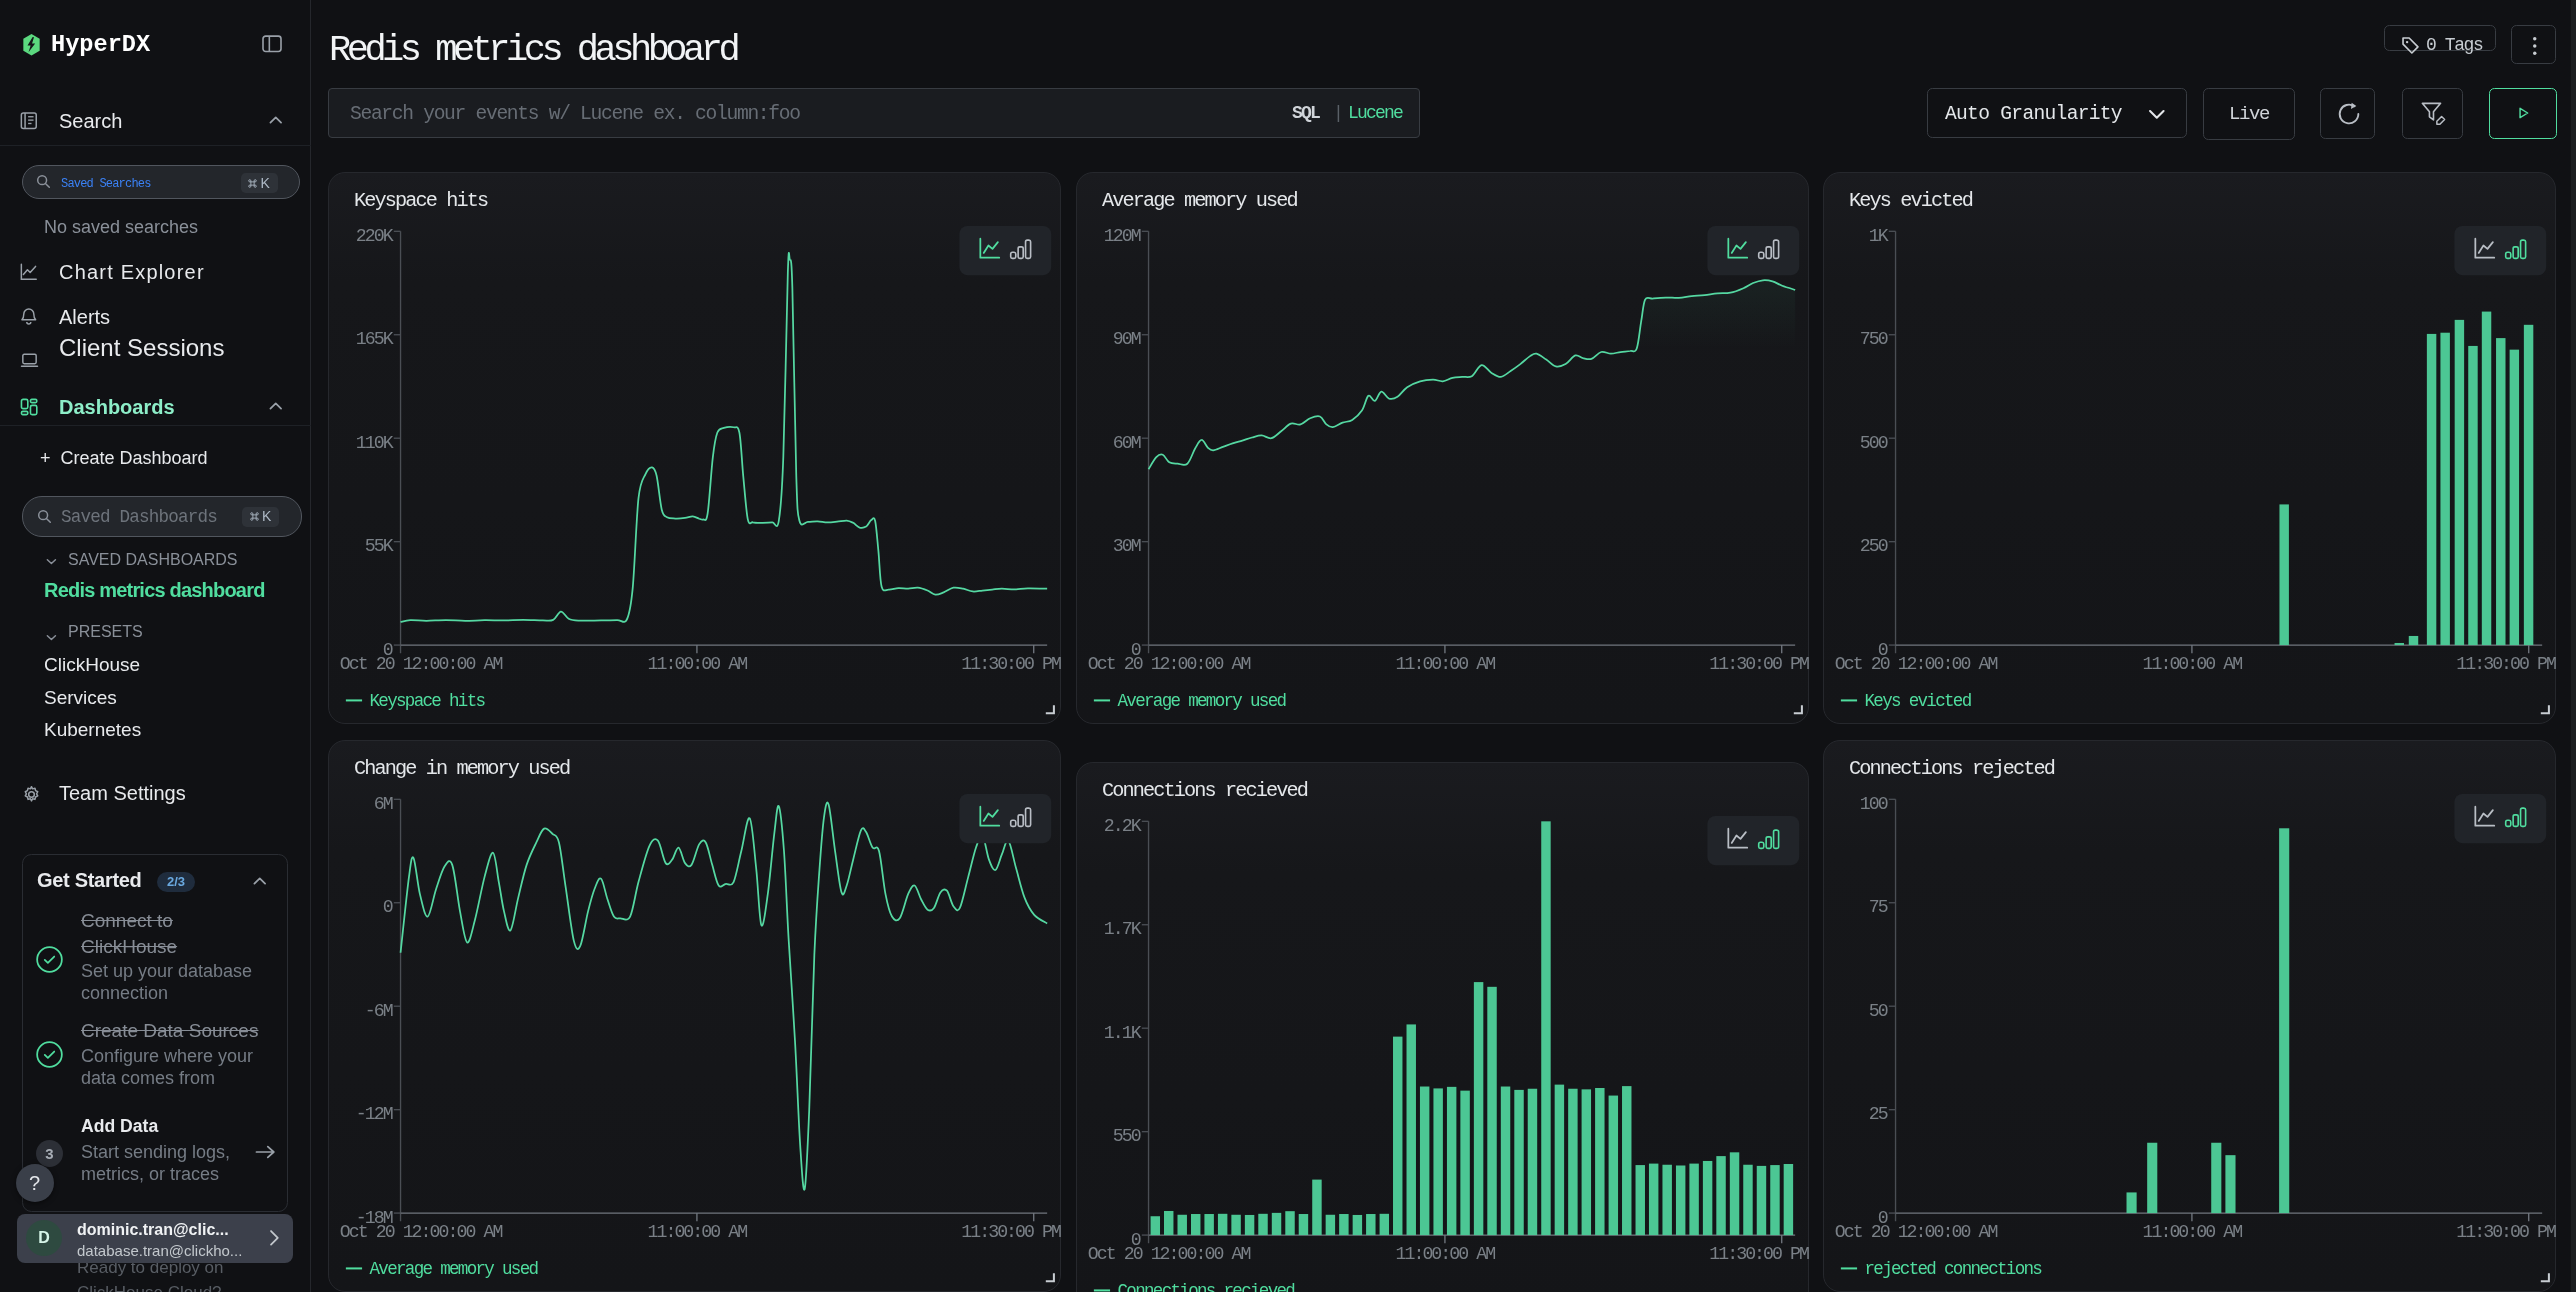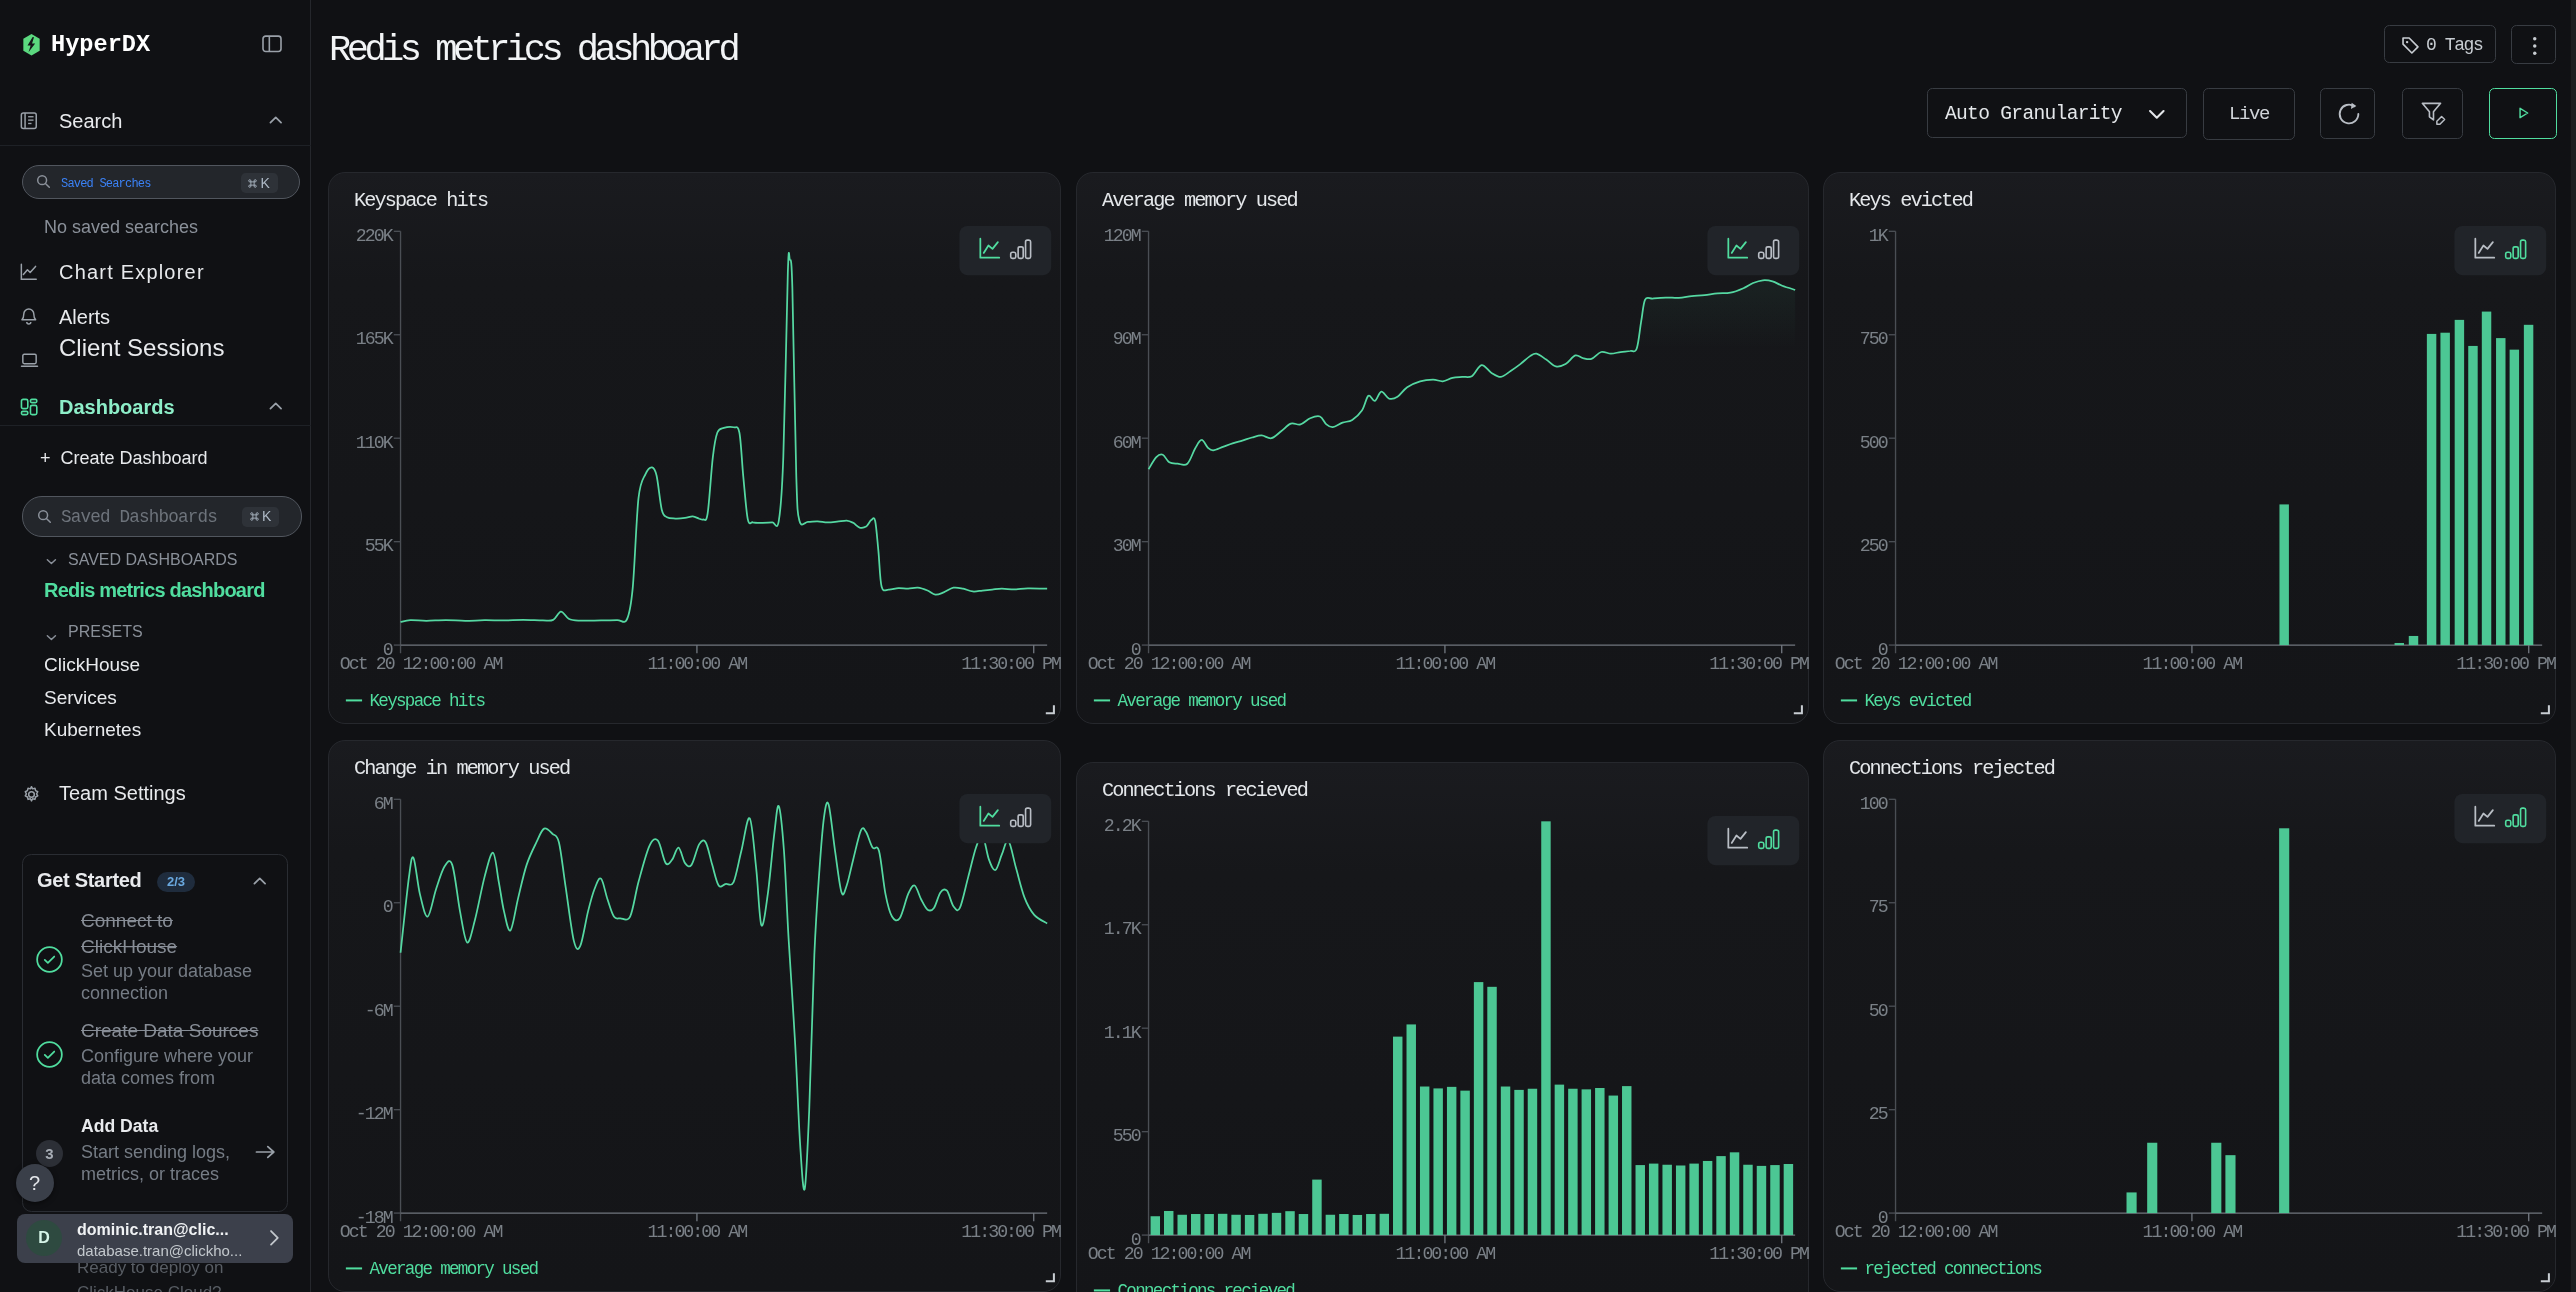--- a/index.html
+++ b/index.html
@@ -160,35 +160,41 @@
   <div class="sans" style="position:absolute;left:77px;top:1221px;font-size:16px;font-weight:bold;color:#f0f2f4">dominic.tran@clic...</div>
   <div class="sans" style="position:absolute;left:77px;top:1242px;font-size:15px;color:#c3c8cd">database.tran@clickho...</div>
   <svg style="position:absolute;left:269px;top:1229px" width="10.8" height="17.6" viewBox="0 0 16 26">
       <path d="M3,3 l10,10 -10,10" fill="none" stroke="#c3c8cd" stroke-width="2.6" stroke-linecap="round" stroke-linejoin="round"></path>
     </svg>
 </div>
 
 <div class="main">
   <div class="mono" style="position:absolute;left:18px;top:29px;font-size:37px;letter-spacing:-4.5px;color:#f2f4f6">Redis metrics dashboard</div>
 
-  <div class="btn" style="left:2073px;top:25px;width:112px;height:38px">
+  <div class="btn" style="left:2073px;top:25px;width:112px;height:26px">
       <svg style="position:absolute;left:16px;top:10px" width="19" height="19" viewBox="0 0 28 28">
 <path d="M3,3 h9 l13,13 -9,9 -13,-13 z" fill="none" stroke="#c8cdd2" stroke-width="2.4" stroke-linejoin="round"></path>
 <circle cx="9" cy="9" r="1.8" fill="#c8cdd2"></circle>
       </svg>
     <span class="mono" style="position:absolute;left:41px;top:8.8px;font-size:18px;letter-spacing:-1.4px;color:#c8cdd2">0 Tags</span>
   </div>
   <div class="btn" style="left:2200px;top:25px;width:45px;height:39px">
     <svg style="position:absolute;left:17.6px;top:9.5px" width="9.5" height="20" viewBox="0 0 14 30">
       <circle cx="7" cy="4" r="2.6" fill="#c8cdd2"></circle>
         <circle cx="7" cy="15" r="2.6" fill="#c8cdd2"></circle>
         <circle cx="7" cy="26" r="2.6" fill="#c8cdd2"></circle>
       </svg>
   </div>
 
+  <div class="input" style="left:17px;top:88px;width:1092px;height:50px">
+    <span class="mono" style="position:absolute;left:21px;top:13.5px;font-size:19.6px;letter-spacing:-1.3px;color:#676d75">Search your events w/ Lucene ex. column:foo</span>
+    <span class="mono" style="position:absolute;left:963px;top:14px;font-size:18px;letter-spacing:-1.8px;color:#d0d4d9;font-weight:bold">SQL</span>
+    <span class="mono" style="position:absolute;left:1004px;top:14px;font-size:18px;color:#5a6067">|</span>
+    <span class="mono" style="position:absolute;left:1019px;top:14px;font-size:18px;letter-spacing:-1.8px;color:#50dd9f">Lucene</span>
+  </div>
 
 
   <div class="btn" style="left:1616px;top:88px;width:260px;height:50px">
     <span class="mono" style="position:absolute;left:17px;top:13.5px;font-size:19.6px;letter-spacing:-0.7px;color:#e4e7ea">Auto Granularity</span>
     <svg style="position:absolute;right:20px;top:19.6px" width="17.6" height="10.8" viewBox="0 0 26 16">
         <path d="M3,3 L13,13 L23,3" fill="none" stroke="#e4e7ea" stroke-width="3" stroke-linecap="round" stroke-linejoin="round"></path>
       </svg>
   </div>
 
   <div class="btn" style="left:1892px;top:88px;width:92px;height:52px">

